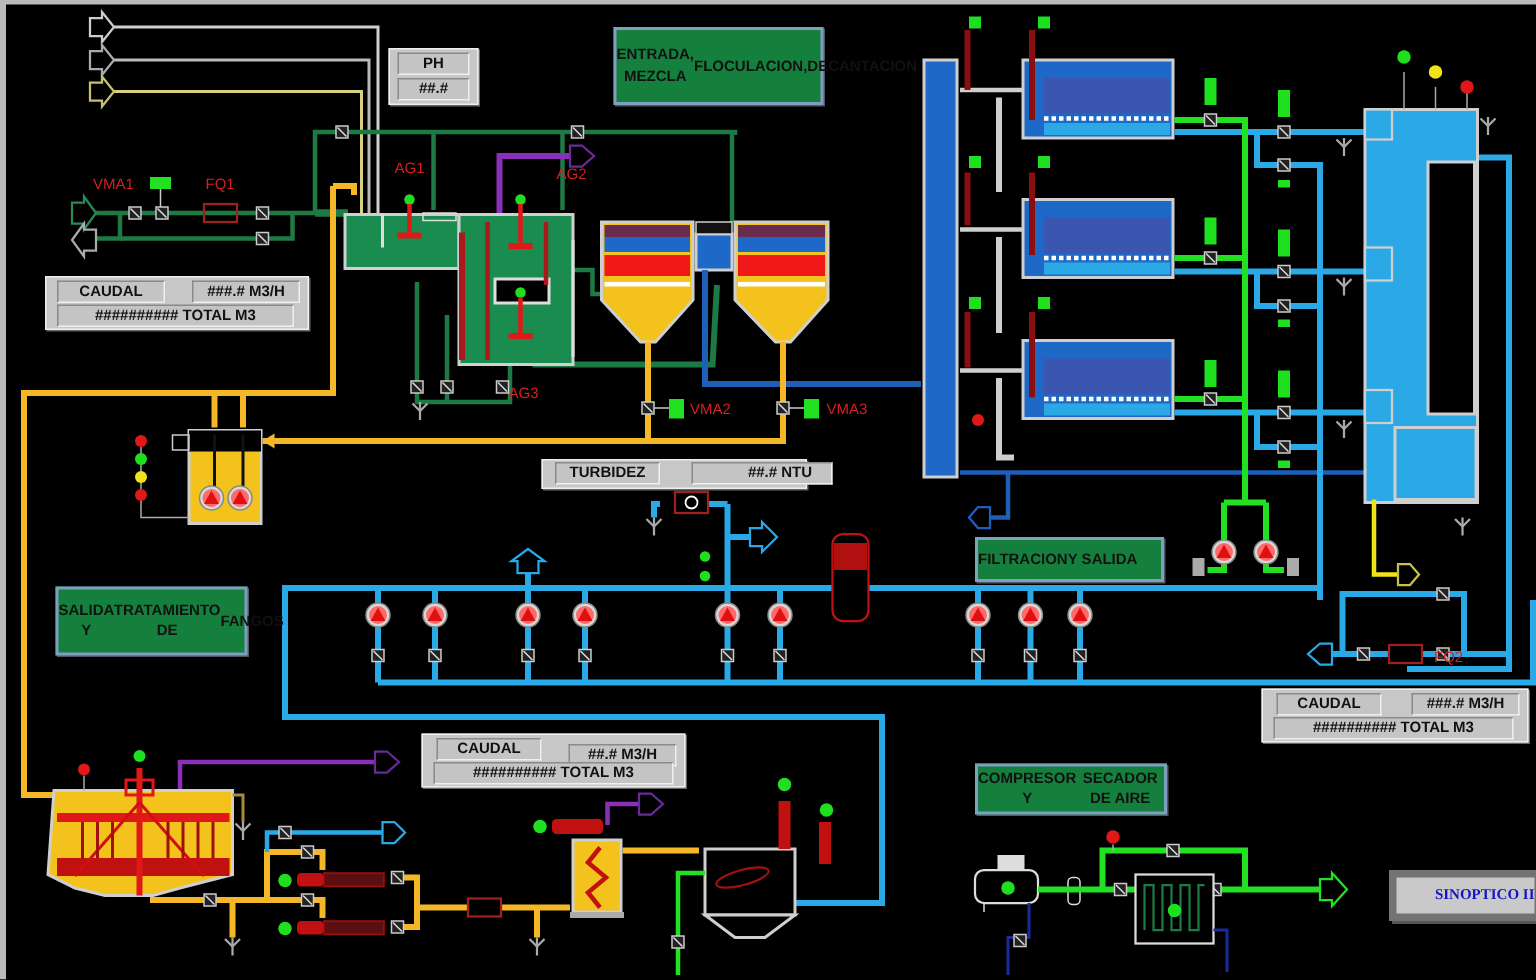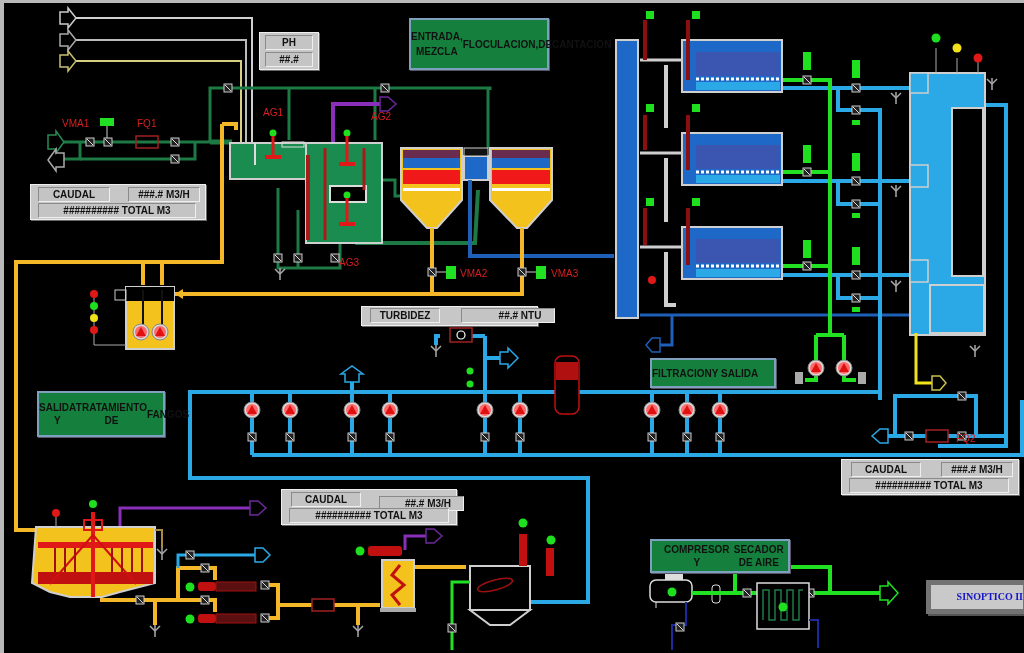--- a/index.html
+++ b/index.html
@@ -443,21 +443,21 @@
 </div>
 <div class="label-box" style="left:650px;top:358px;width:122px;height:26px;line-height:13px;">
   <div>FILTRACION</div>
   <div>Y SALIDA</div>
 </div>
 <div class="label-box" style="left:37px;top:391px;width:124px;height:42px;line-height:13px;">
   <div>SALIDA Y</div>
   <div>TRATAMIENTO DE</div>
   <div>FANGOS</div>
 </div>
-<div class="label-box" style="left:650px;top:539px;width:124px;height:30px;line-height:13px;padding-left:12px;">
+<div class="label-box" style="left:650px;top:509px;width:124px;height:30px;line-height:13px;">
   <div>COMPRESOR Y</div>
   <div>SECADOR DE AIRE</div>
 </div>
 
 <div class="panel" style="left:259px;top:32px;width:58px;height:36px;">
   <div class="cell" style="left:5px;top:2px;width:46px;height:13px;">PH</div>
   <div class="cell" style="left:5px;top:19px;width:46px;height:13px;">##.#</div>
 </div>
 
 <div class="panel" style="left:30px;top:184px;width:174px;height:34px;">
@@ -472,21 +472,21 @@
 </div>
 
 <div class="panel" style="left:841px;top:459px;width:176px;height:34px;">
   <div class="cell" style="left:9px;top:2px;width:68px;height:13px;">CAUDAL</div>
   <div class="cell" style="left:99px;top:2px;width:70px;height:13px;">###.#  M3/H</div>
   <div class="cell" style="left:7px;top:18px;width:158px;height:13px;">##########  TOTAL M3</div>
 </div>
 
 <div class="panel" style="left:281px;top:489px;width:174px;height:34px;">
   <div class="cell" style="left:9px;top:2px;width:68px;height:13px;">CAUDAL</div>
-  <div class="cell" style="left:97px;top:6px;width:70px;height:13px;padding-left:13px;">##.#  M3/H</div>
+  <div class="cell" style="left:97px;top:6px;width:70px;height:13px;">##.#  M3/H</div>
   <div class="cell" style="left:7px;top:18px;width:158px;height:13px;">##########  TOTAL M3</div>
 </div>
 
 <div class="tag" style="left:62px;top:118px;">VMA1</div>
 <div class="tag" style="left:137px;top:118px;">FQ1</div>
 <div class="tag" style="left:263px;top:107px;">AG1</div>
 <div class="tag" style="left:339px;top:111px;margin-left:32px;">AG2</div>
 <div class="tag" style="left:339px;top:257px;">AG3</div>
 <div class="tag" style="left:460px;top:268px;">VMA2</div>
 <div class="tag" style="left:551px;top:268px;">VMA3</div>

